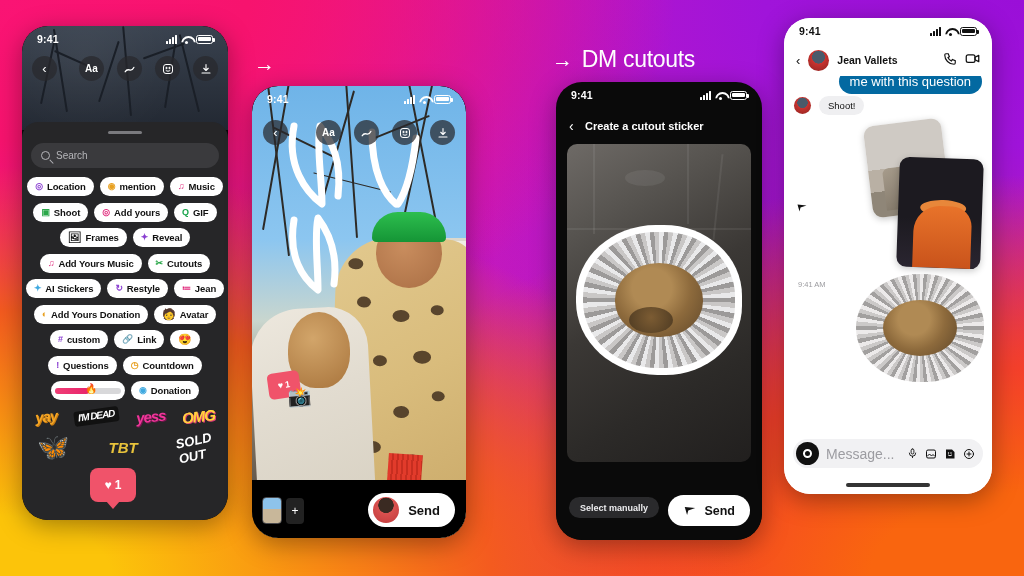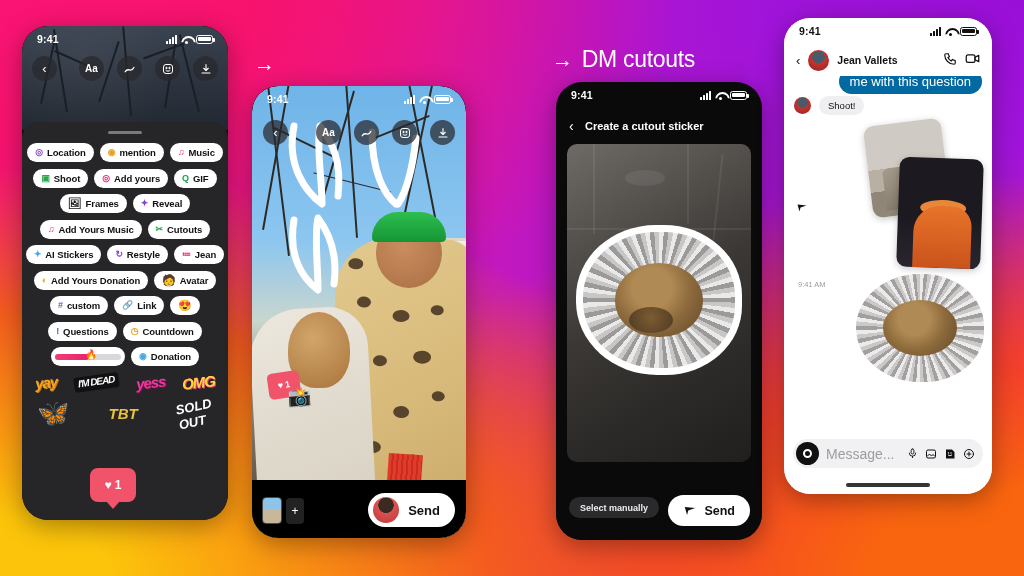--- a/index.html
+++ b/index.html
@@ -278,20 +278,24 @@
         </div>
         <div class="cicon">
           <svg width="12" height="12" viewBox="0 0 24 24" fill="none" stroke="#fff" stroke-width="2.2" stroke-linecap="round">
               <path d="M12 3v12m0 0l-4.5-4.5M12 15l4.5-4.5M4 20h16"></path>
             </svg>
         </div>
       </div>
 
       <div class="tray">
         <div class="grabber"></div>
+        <div class="searchbar">
+          <span class="mag"></span>
+          <span>Search</span>
+        </div>
 
         <div class="chips">
           <div class="chiprow">
             <div class="chip">
                 <span class="gl" style="color:#8A3FD1">◎</span>
                 <span>Location</span>
               </div>
             <div class="chip">
                 <span class="gl" style="color:#E8A020">◉</span>
                 <span>mention</span>

